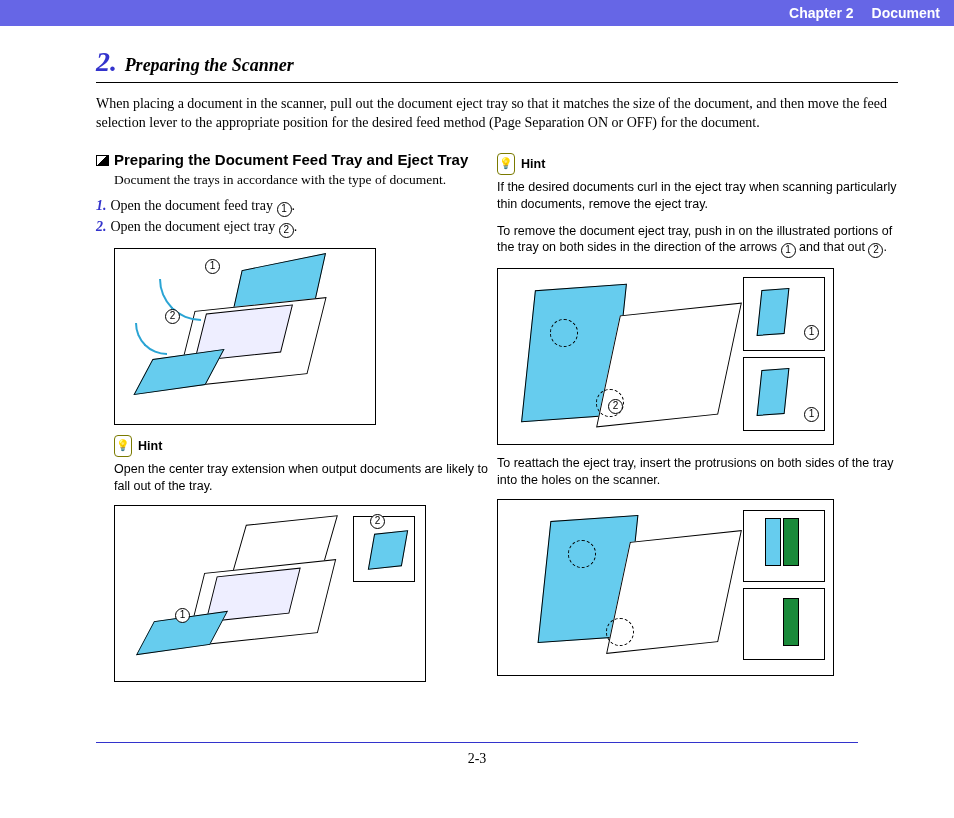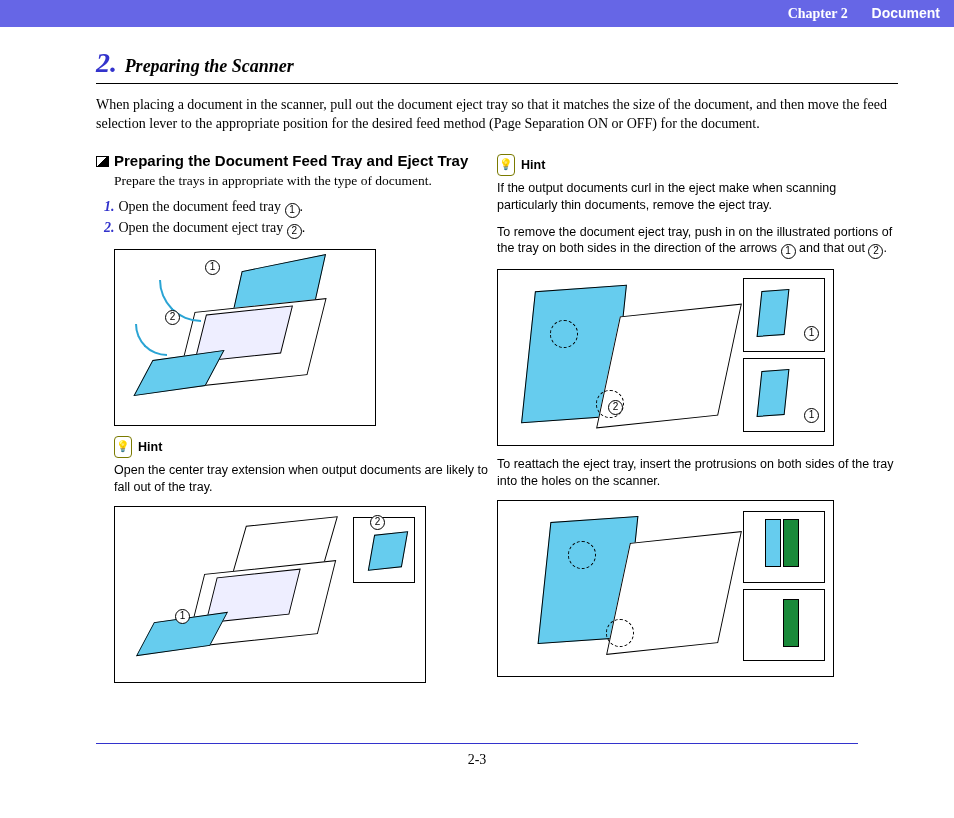--- a/index.html
+++ b/index.html
@@ -12,21 +12,21 @@
     width: 954px;
   }
   .header-bar {
     background: #6666e6;
     color: #fff;
     font-weight: bold;
     padding: 5px 14px;
     text-align: right;
     font-size: 14px;
   }
-  .header-bar .chapter { margin-right: 20px; font-family: Liberation Serif, serif; }
+  .header-bar .chapter { margin-right: 14px; }
   .page-body {
     padding: 20px 56px 10px 96px;
   }
   .sec-title-row {
     border-bottom: 1.5px solid #000;
     padding-bottom: 4px;
     margin-bottom: 12px;
   }
   .sec-num {
     font-family: "Times New Roman", Times, serif;
@@ -69,21 +69,21 @@
     top: 1px;
   }
   .sub-desc {
     font-family: "Times New Roman", Times, serif;
     font-size: 13.5px;
     margin: 0 0 10px 18px;
   }
   .step {
     font-family: "Times New Roman", Times, serif;
     font-size: 14px;
-    margin: 2px 0 2px 8px;
+    margin: 2px 0 2px 0;
   }
   .step .snum {
     font-weight: bold;
     font-style: italic;
     color: #3333cc;
     margin-right: 4px;
   }
   .circ {
     display: inline-block;
     border: 1px solid #000;
@@ -197,21 +197,21 @@
   </div>
 
   <div class="intro">When placing a document in the scanner, pull out the document eject tray so that it matches the size of the document, and then move the feed selection lever to the appropriate position for the desired feed method (Page Separation ON or OFF) for the document.</div>
 
   <div class="columns">
 
     <div class="col">
       <div class="sub-heading">
         <span class="box-bullet"></span><span>Preparing the Document Feed Tray and Eject Tray</span>
       </div>
-      <div class="sub-desc">Prepare the trays in appropriate with the type of document.</div>
+      <div class="sub-desc">Document the trays in accordance with the type of document.</div>
 
       <div class="step">
         <span class="snum">1.</span><span>Open the document feed tray </span><span class="circ">1</span><span>.</span>
       </div>
       <div class="step">
         <span class="snum">2.</span><span>Open the document eject tray </span><span class="circ">2</span><span>.</span>
       </div>
 
       <div class="figure small">
         <div class="tray-blue" style="left:120px;top:12px;width:80px;height:70px;transform:skew(-18deg,-6deg) rotate(-6deg);"></div>
@@ -240,21 +240,21 @@
         <div class="fig-label" style="left:60px;top:100px;"><span class="circ">1</span></div>
         <div class="fig-label" style="right:40px;top:6px;"><span class="circ">2</span></div>
       </div>
     </div>
 
     <div class="col right-col">
       <div class="hint-row">
         <span class="hint-icon">💡</span>
         <span class="hint-label">Hint</span>
       </div>
-      <div class="hint-text">If the output documents curl in the eject make when scanning particularly thin documents, remove the eject tray.</div>
+      <div class="hint-text">If the desired documents curl in the eject tray when scanning particularly thin documents, remove the eject tray.</div>
 
       <div class="body-text">
         <span>To remove the document eject tray, push in on the illustrated portions of the tray on both sides in the direction of the arrows </span><span class="circ">1</span><span> and that out </span><span class="circ">2</span><span>.</span>
       </div>
 
       <div class="figure r1">
         <div class="tray-blue" style="left:30px;top:18px;width:90px;height:130px;transform:skew(-6deg,-4deg);"></div>
         <div class="scanner-shape" style="left:110px;top:40px;width:120px;height:110px;transform:skew(-12deg,-6deg);"></div>
         <div class="dash-circ" style="left:52px;top:50px;"></div>
         <div class="dash-circ" style="left:98px;top:120px;"></div>

